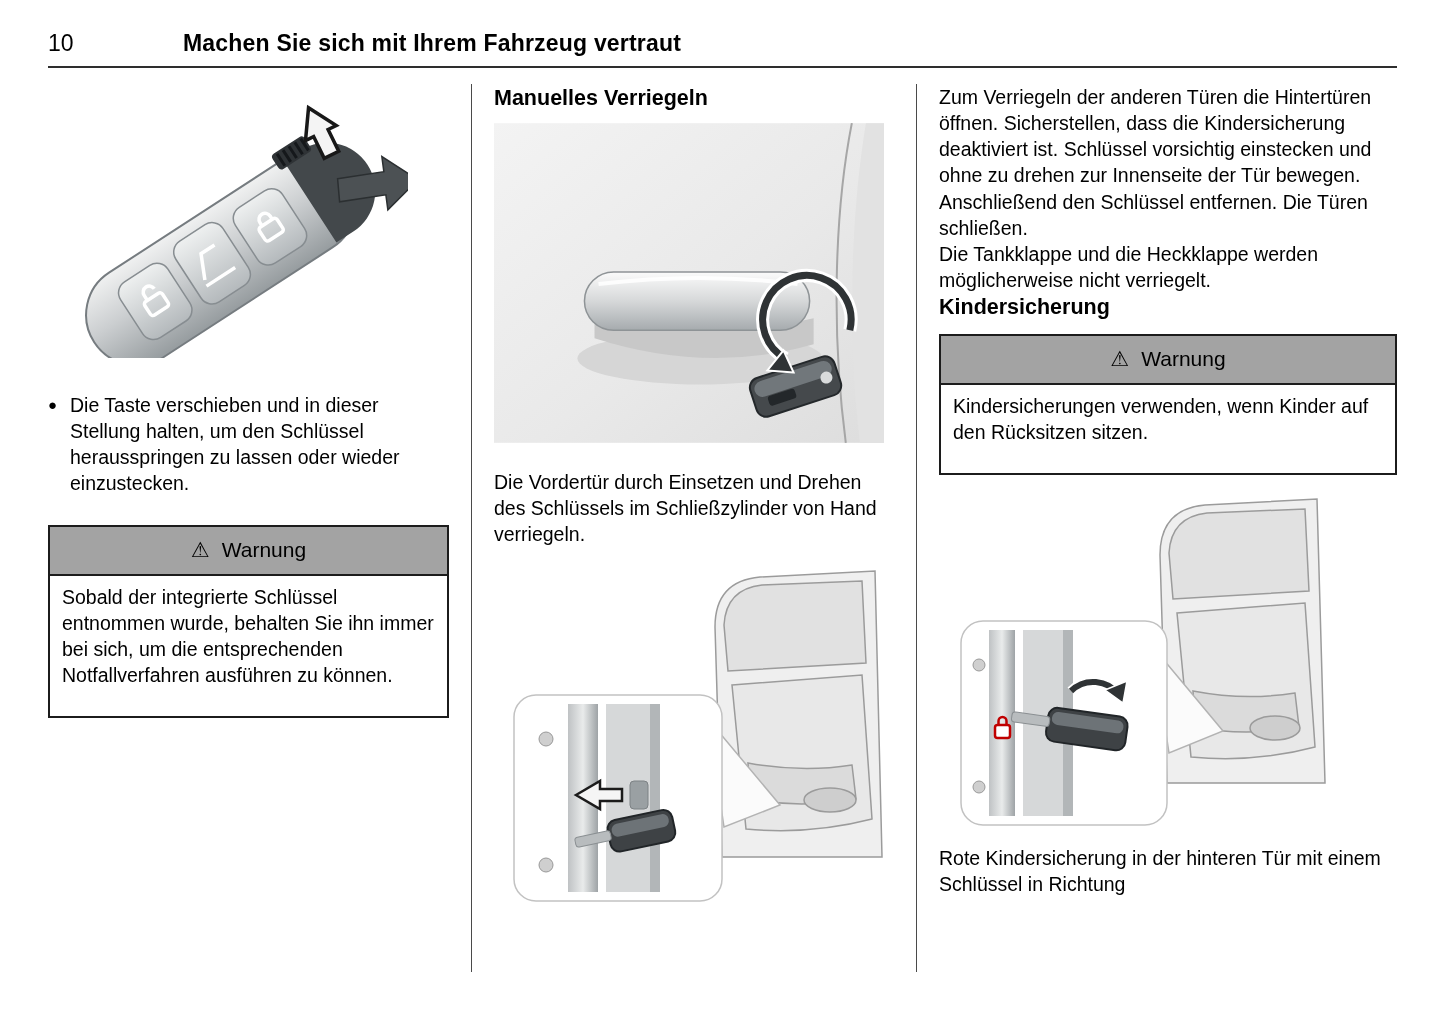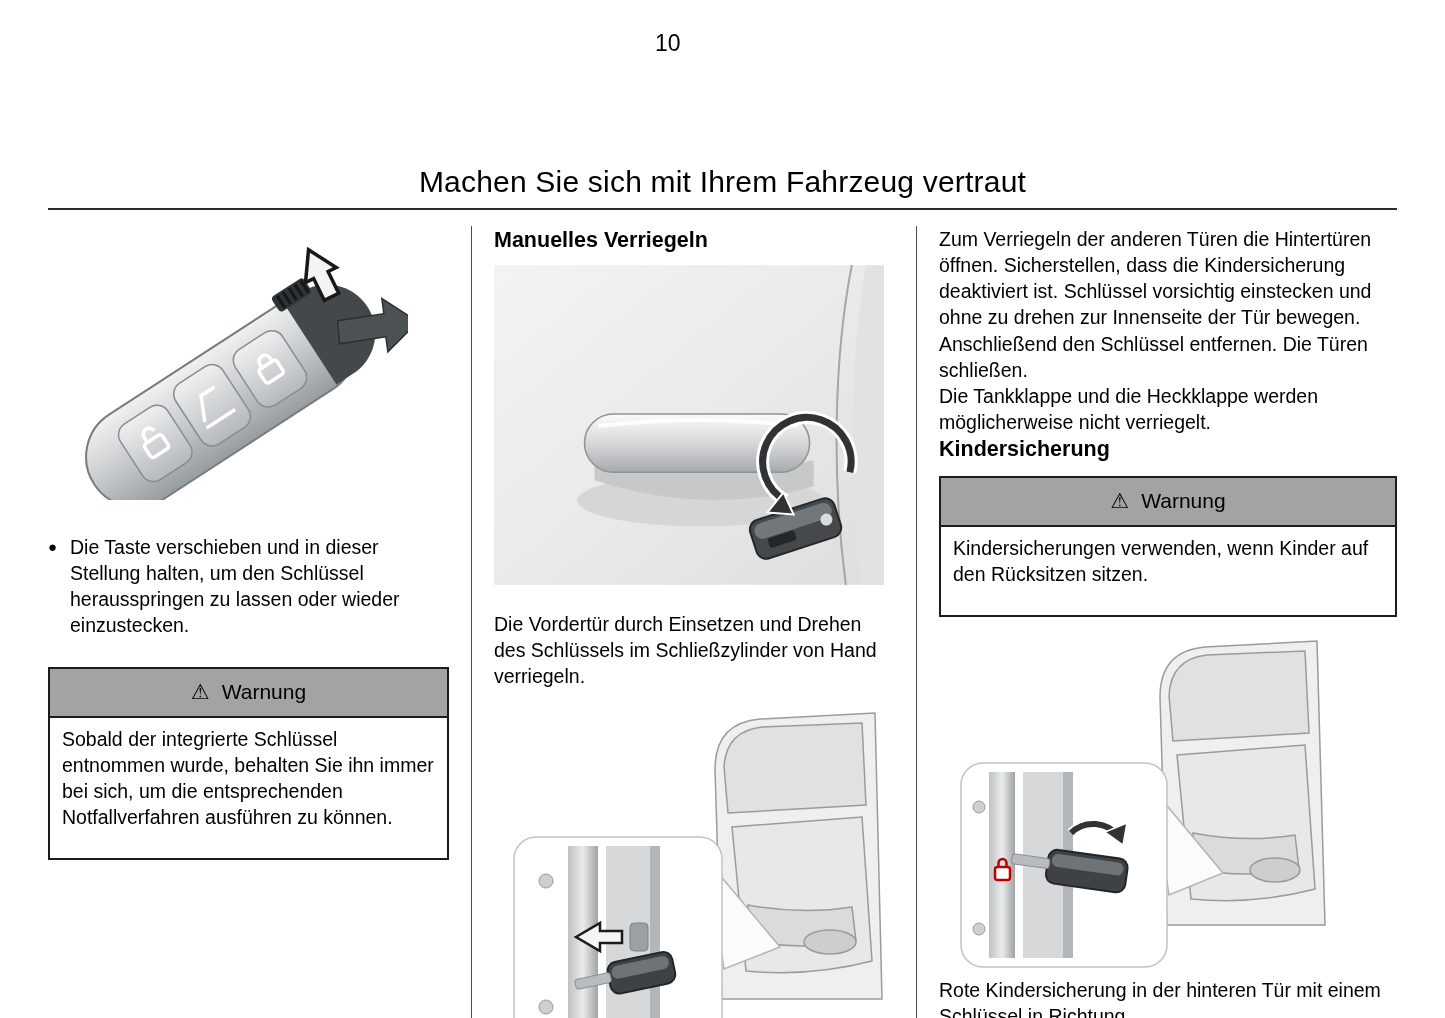--- a/index.html
+++ b/index.html
@@ -6,23 +6,23 @@
   html, body { margin: 0; padding: 0; background: #ffffff; }
   body {
     width: 1445px; height: 1018px;
     font-family: "Liberation Sans", "DejaVu Sans", sans-serif;
     color: #000;
     overflow: hidden;
   }
   .page { width: 1445px; height: 1018px; padding: 30px 48px 0 48px; position: relative; }
 
   
-  .page-header { display: flex; align-items: center; flex-direction: column; }
+  .page-header { display: flex; align-items: flex-end; }
   .page-num { font-size: 23px; width: 135px; flex: 0 0 135px; }
-  .page-title { font-size: 30px; font-weight: normal; margin: 0; letter-spacing: 0.2px; }
+  .page-title { font-size: 23px; font-weight: bold; margin: 0; letter-spacing: 0.2px; }
   .header-rule { border-top: 2px solid #2e2e2e; margin-top: 9px; }
 
   
   .columns { display: flex; margin-top: 16px; min-height: 888px; align-items: stretch; }
   .col { font-size: 19.5px; line-height: 1.34; }
   .col-1 { width: 424px; flex: 0 0 424px; padding-right: 22px; border-right: 1.5px solid #4a4a4a; }
   .col-2 { width: 445px; flex: 0 0 445px; padding: 0 22px; border-right: 1.5px solid #4a4a4a; }
   .col-3 { flex: 1; padding-left: 22px; }
 
   h2.section-heading { font-size: 21.5px; font-weight: bold; margin: 0 0 10px 0; }
@@ -48,21 +48,21 @@
     border-bottom: 2px solid #1c1c1c;
     text-align: center;
     padding: 9px 0 10px 0;
     font-size: 21px;
   }
   .warning-header .warn-icon { margin-right: 12px; font-size: 21px; }
   .warning-body { padding: 8px 12px 28px 12px; }
 
   .col3-paragraphs p { margin: 0; }
   .col-3 h2.section-heading { }
-  .caption { margin-top: 6px; }
+  .caption { margin-top: 16px; }
 </style>
 </head>
 <body>
 
 <div class="page">
 
   <header class="page-header">
     <span class="page-num">10</span>
     <h1 class="page-title">Machen Sie sich mit Ihrem Fahrzeug vertraut</h1>
   </header>

